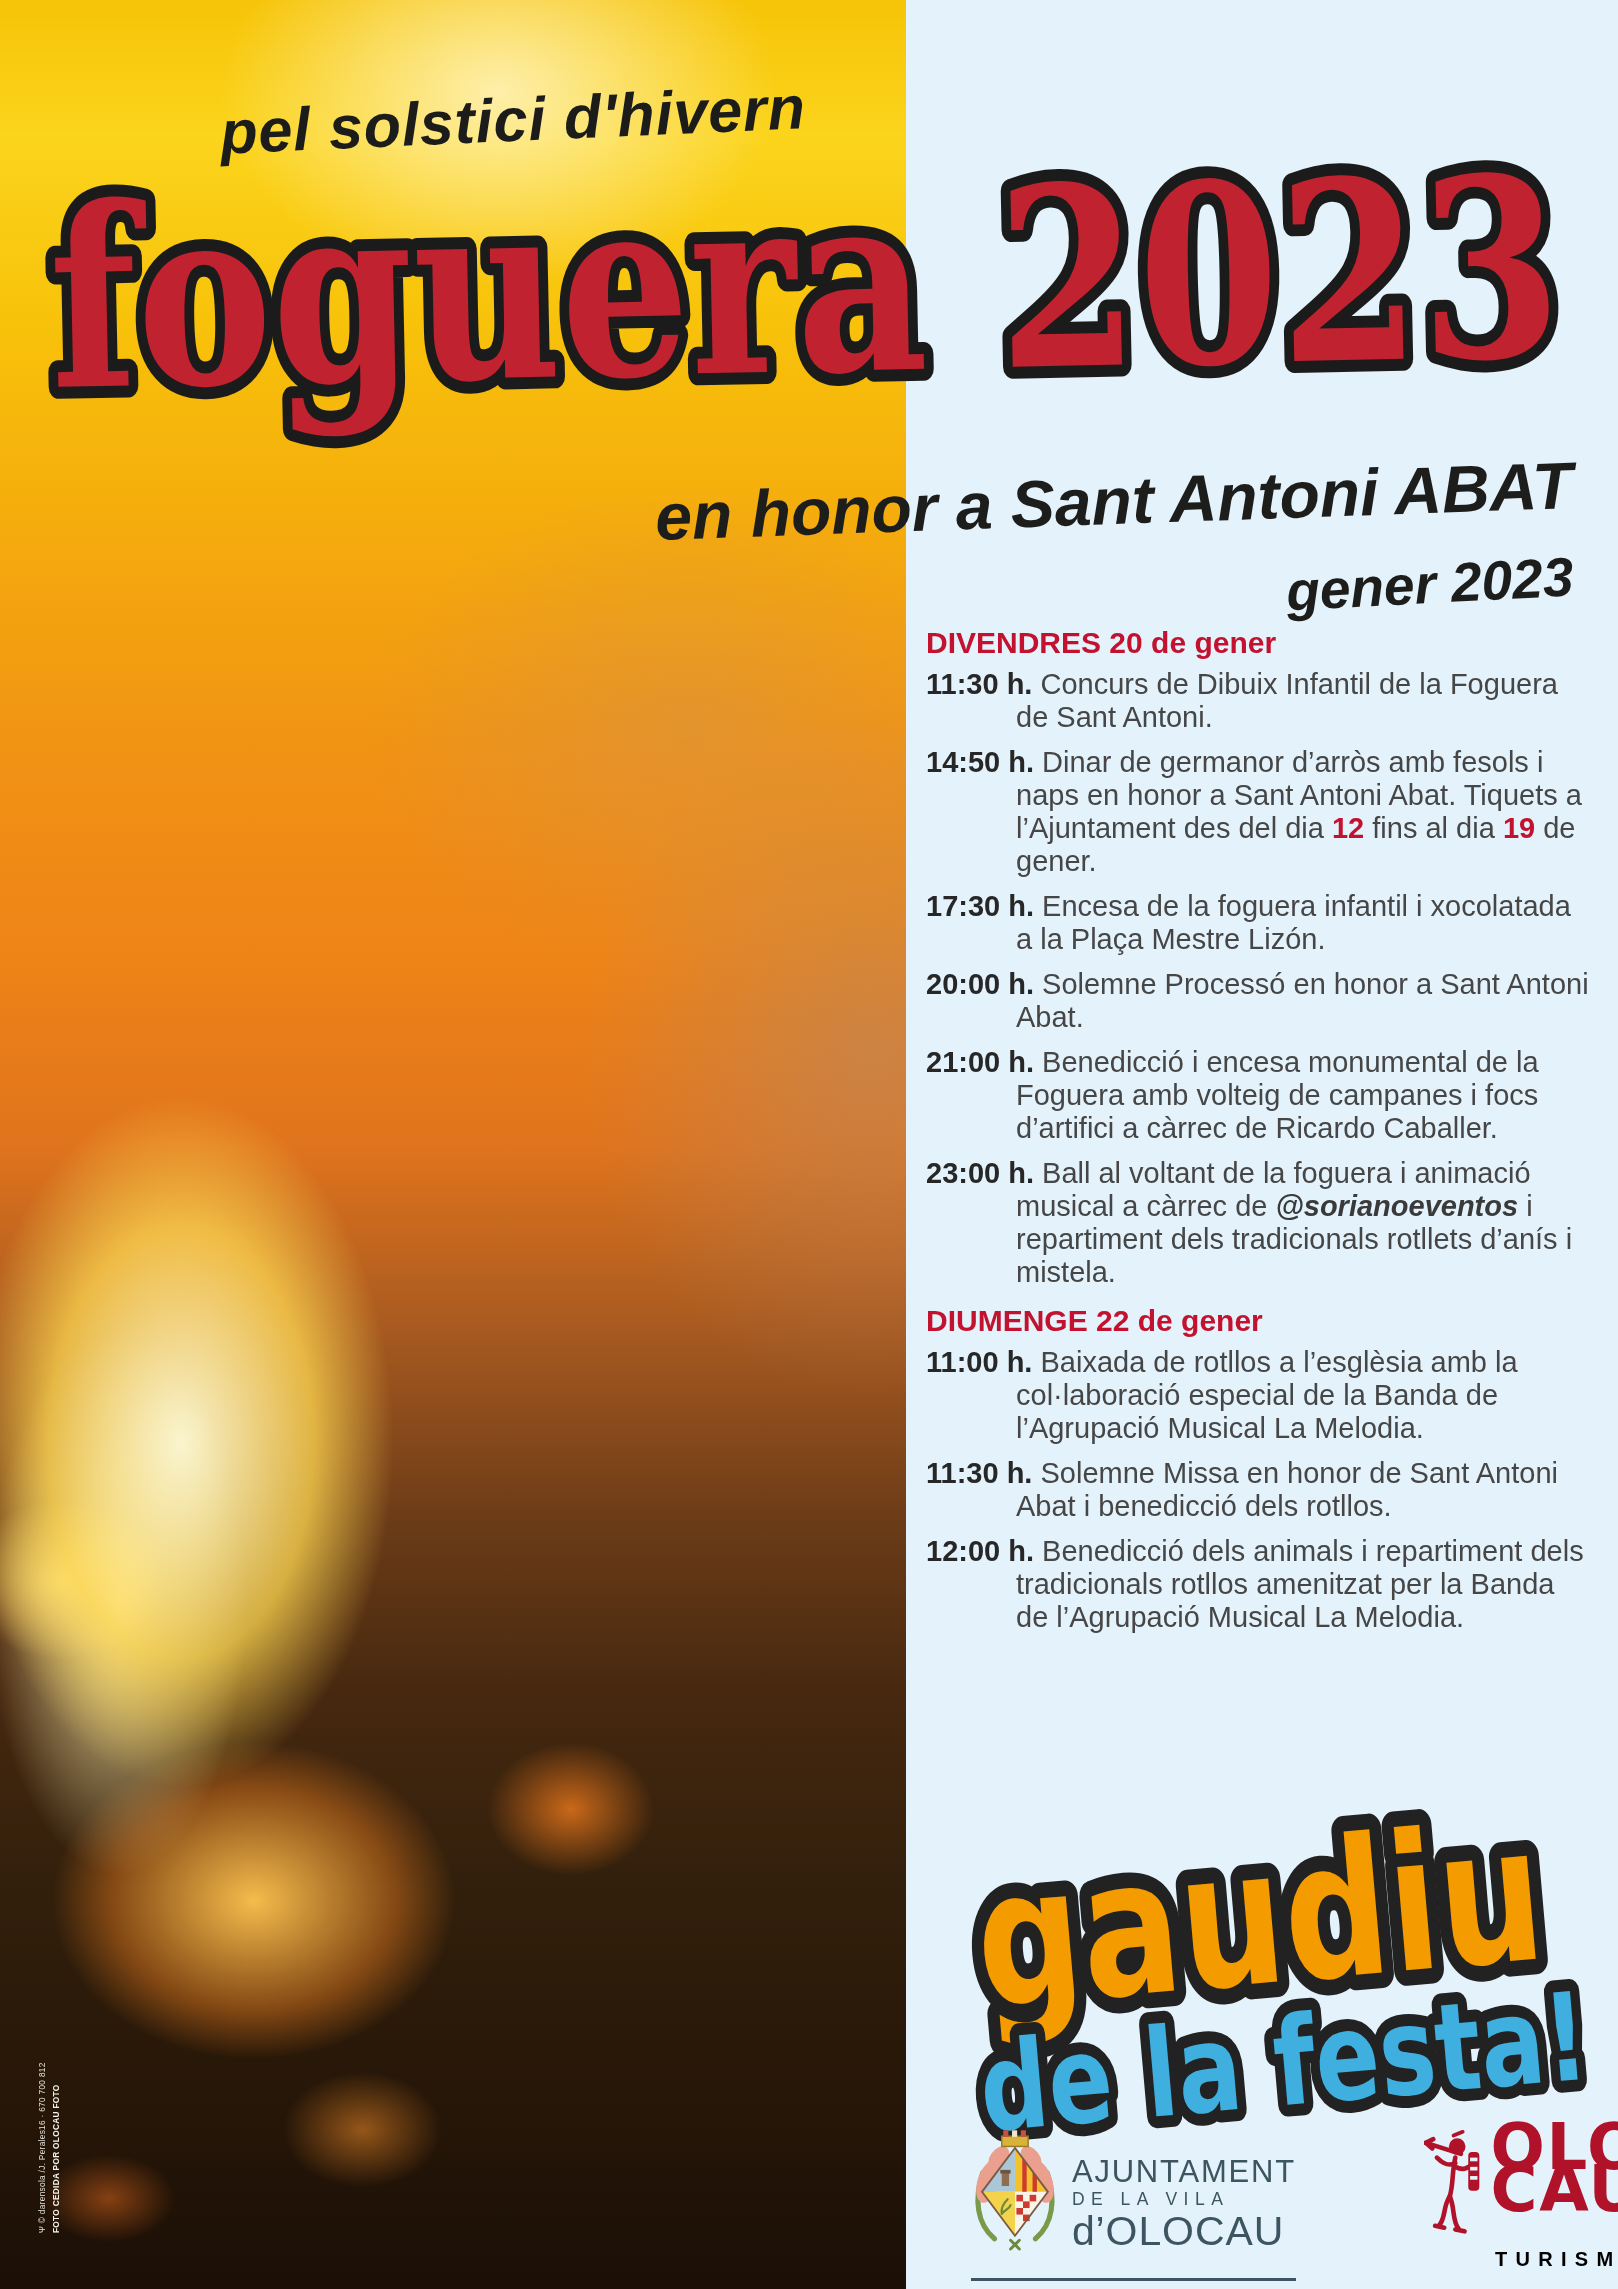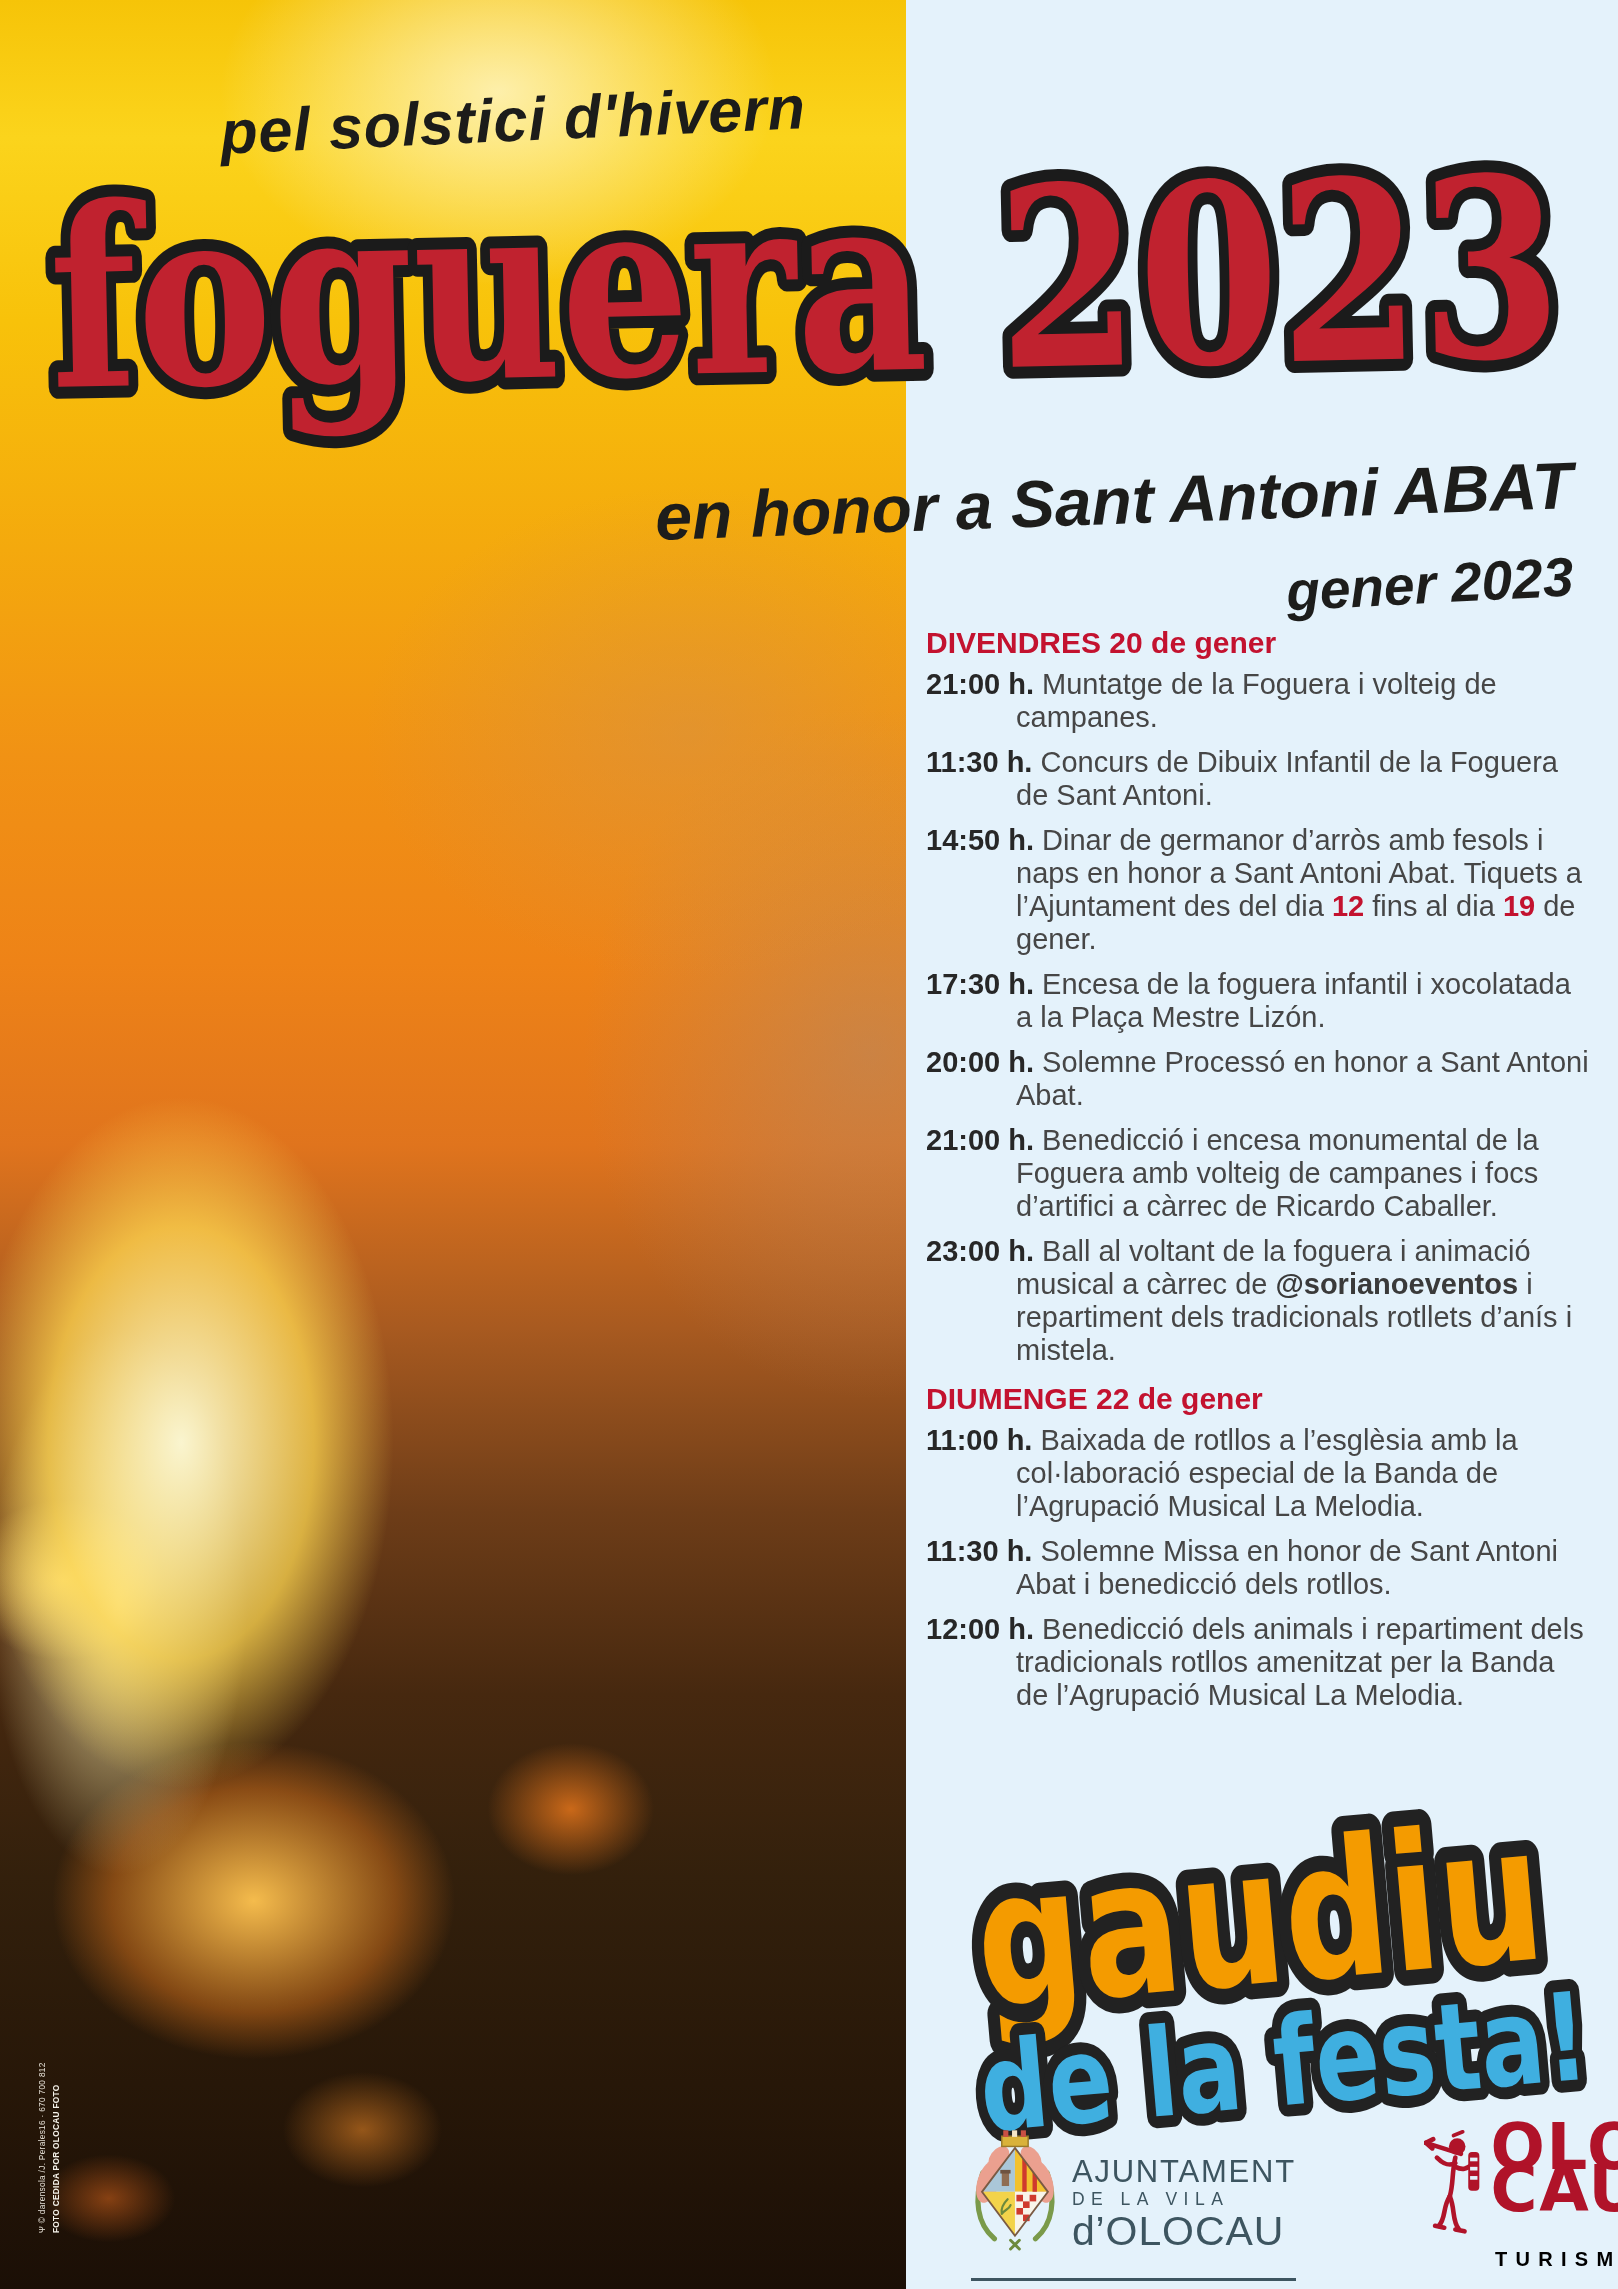--- a/index.html
+++ b/index.html
@@ -66,21 +66,21 @@
     font-weight:bold;color:#c3122f;font-size:30px;
     margin:14.8px 0 9.2px 0;
   }
   .sched-heading:first-child{margin-top:0;}
   .sched-item{
     padding-left:90px;text-indent:-90px;
     margin:0 0 12px 0;
   }
   .sched-time{font-weight:bold;color:#272727;}
   .seg-red{color:#c3122f;font-weight:bold;}
-  .seg-bi{font-weight:bold;color:#3a3a3a;}
+  .seg-bi{font-weight:bold;font-style:italic;color:#3a3a3a;}
 
   
   .tagline-svg{position:absolute;left:928px;top:1790px;}
   .tagline-svg text{
     font-family:"DejaVu Sans","Liberation Sans",sans-serif;
     font-weight:bold;stroke:#222222;paint-order:stroke;stroke-linejoin:round;
   }
   .tagline-svg .word1{font-size:205px;fill:#f49b00;stroke-width:34px;}
   .tagline-svg .word2{font-size:132px;fill:#3fafe0;stroke-width:26px;}
 
@@ -114,21 +114,20 @@
 
   <svg class="title-svg" width="1569" height="341" viewBox="0 0 1700 370">
     <text x="28" y="254" textLength="1640" lengthAdjust="spacingAndGlyphs" transform="rotate(-1.2 850 185)">foguera 2023</text>
   </svg>
 
   <div class="subtitle1">en honor a Sant Antoni ABAT</div>
   <div class="subtitle2">gener 2023</div>
 
   <div class="schedule" id="schedule">
       <div class="sched-heading">DIVENDRES 20 de gener</div>
-      <div class="sched-item"><span class="sched-time">21:00 h. </span><span>Muntatge de la Foguera i volteig de campanes.</span></div>
       <div class="sched-item"><span class="sched-time">11:30 h. </span><span>Concurs de Dibuix Infantil de la Foguera de Sant Antoni.</span></div>
       <div class="sched-item"><span class="sched-time">14:50 h. </span><span>Dinar de germanor d’arròs amb fesols i naps en honor a Sant Antoni Abat. Tiquets a l’Ajuntament des del dia </span><span class="seg-red">12</span><span> fins al dia </span><span class="seg-red">19</span><span> de gener.</span></div>
       <div class="sched-item"><span class="sched-time">17:30 h. </span><span>Encesa de la foguera infantil i xocolatada a la Plaça Mestre Lizón.</span></div>
       <div class="sched-item"><span class="sched-time">20:00 h. </span><span>Solemne Processó en honor a Sant Antoni Abat.</span></div>
       <div class="sched-item"><span class="sched-time">21:00 h. </span><span>Benedicció i encesa monumental de la Foguera amb volteig de campanes i focs d’artifici a càrrec de Ricardo Caballer.</span></div>
       <div class="sched-item"><span class="sched-time">23:00 h. </span><span>Ball al voltant de la foguera i animació musical a càrrec de </span><span class="seg-bi">@sorianoeventos</span><span> i repartiment dels tradicionals rotllets d’anís i mistela.</span></div>
       <div class="sched-heading">DIUMENGE 22 de gener</div>
       <div class="sched-item"><span class="sched-time">11:00 h. </span><span>Baixada de rotllos a l’esglèsia amb la col·laboració especial de la Banda de l’Agrupació Musical La Melodia.</span></div>
       <div class="sched-item"><span class="sched-time">11:30 h. </span><span>Solemne Missa en honor de Sant Antoni Abat i benedicció dels rotllos.</span></div>
       <div class="sched-item"><span class="sched-time">12:00 h. </span><span>Benedicció dels animals i repartiment dels tradicionals rotllos amenitzat per la Banda de l’Agrupació Musical La Melodia.</span></div>

